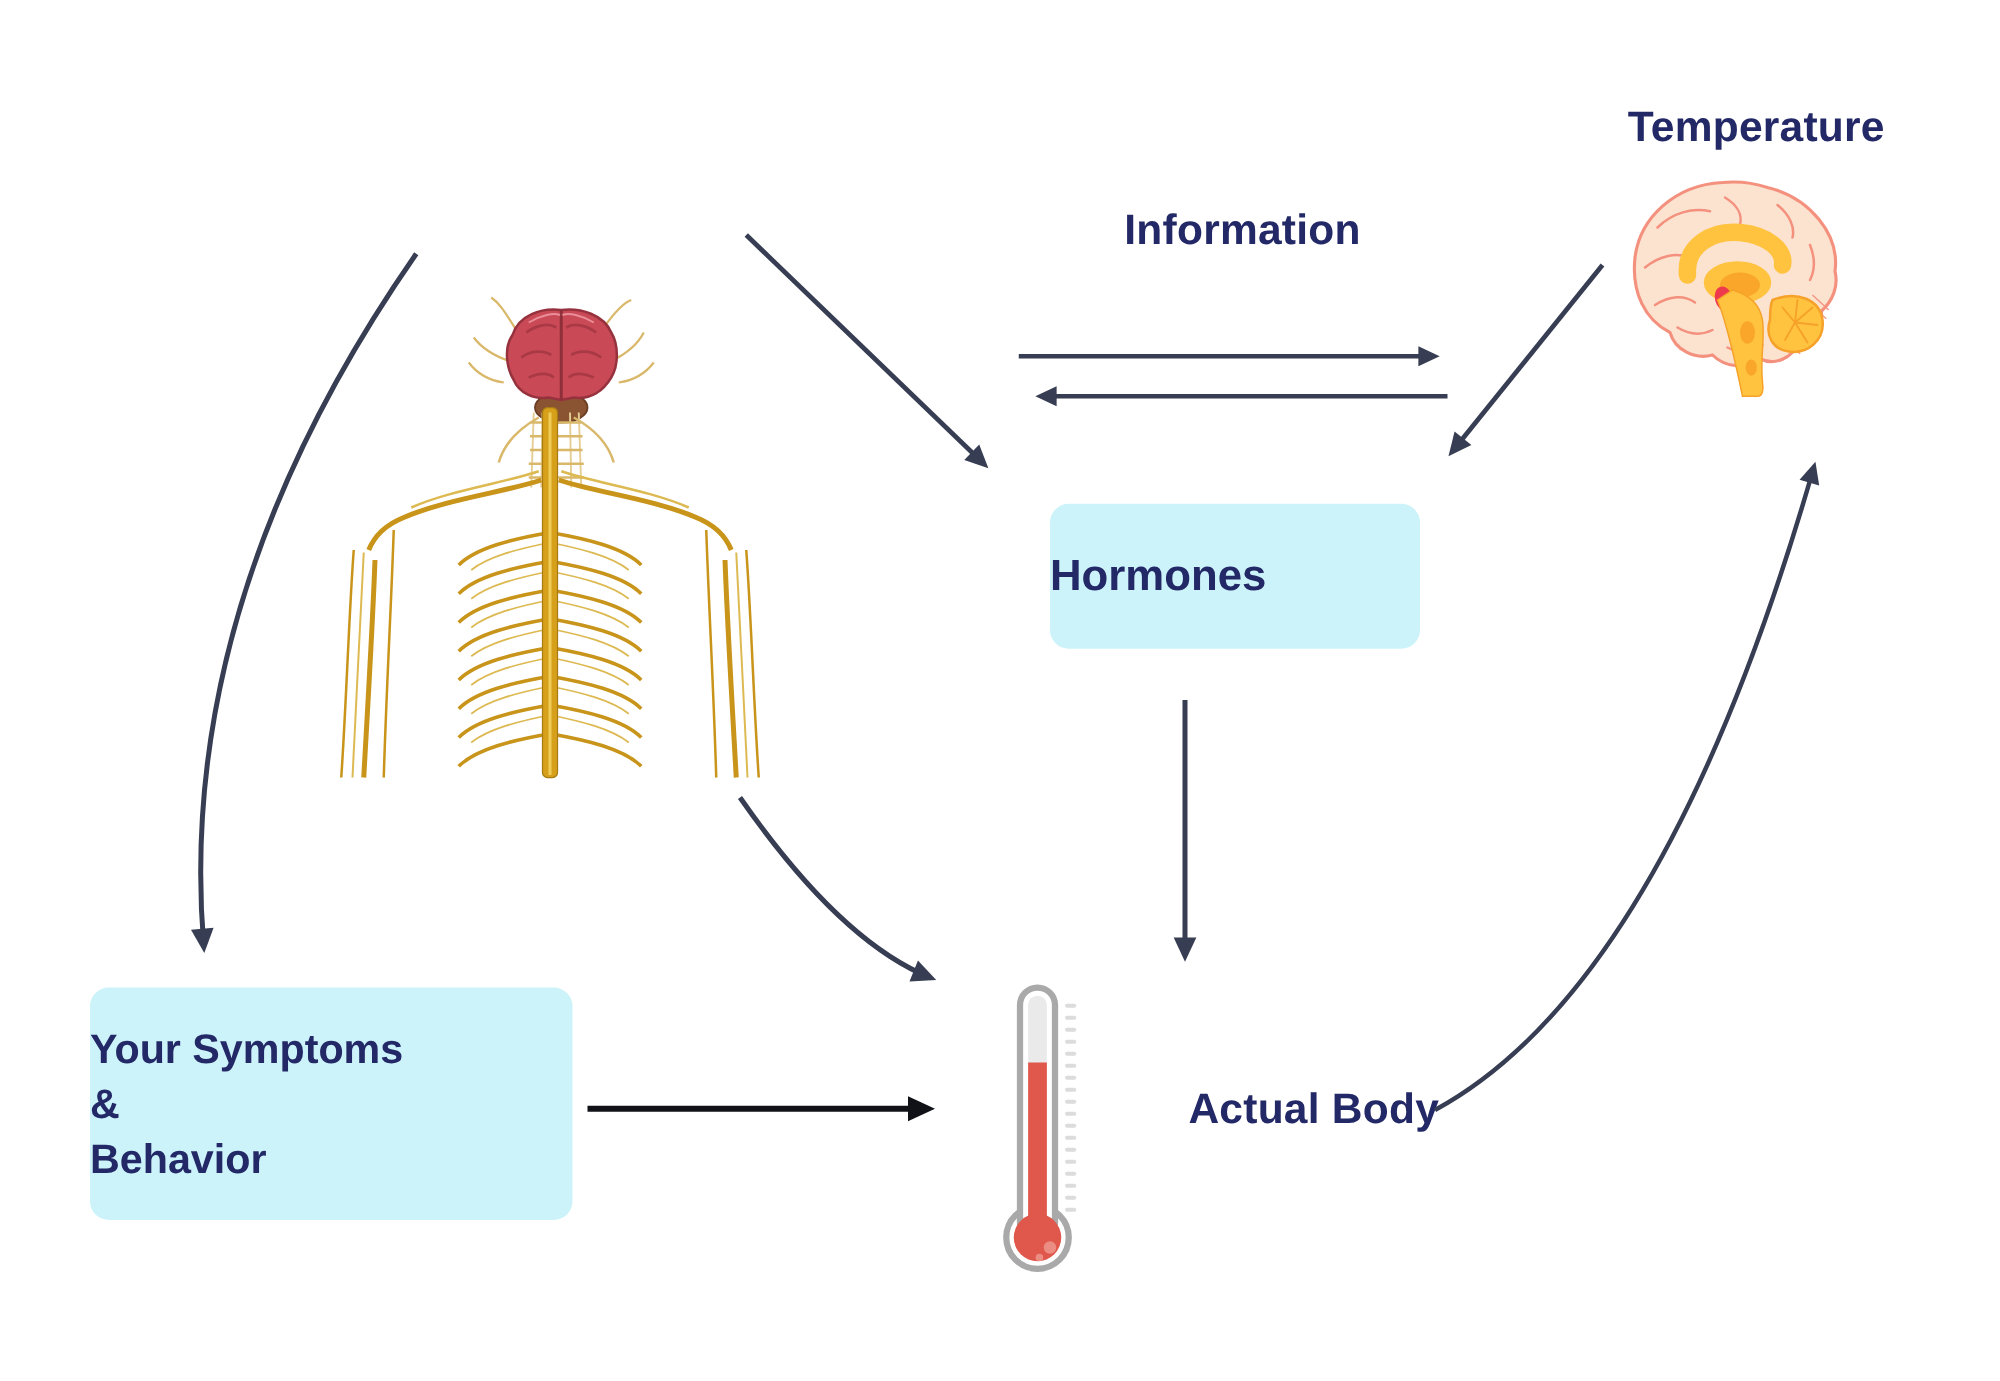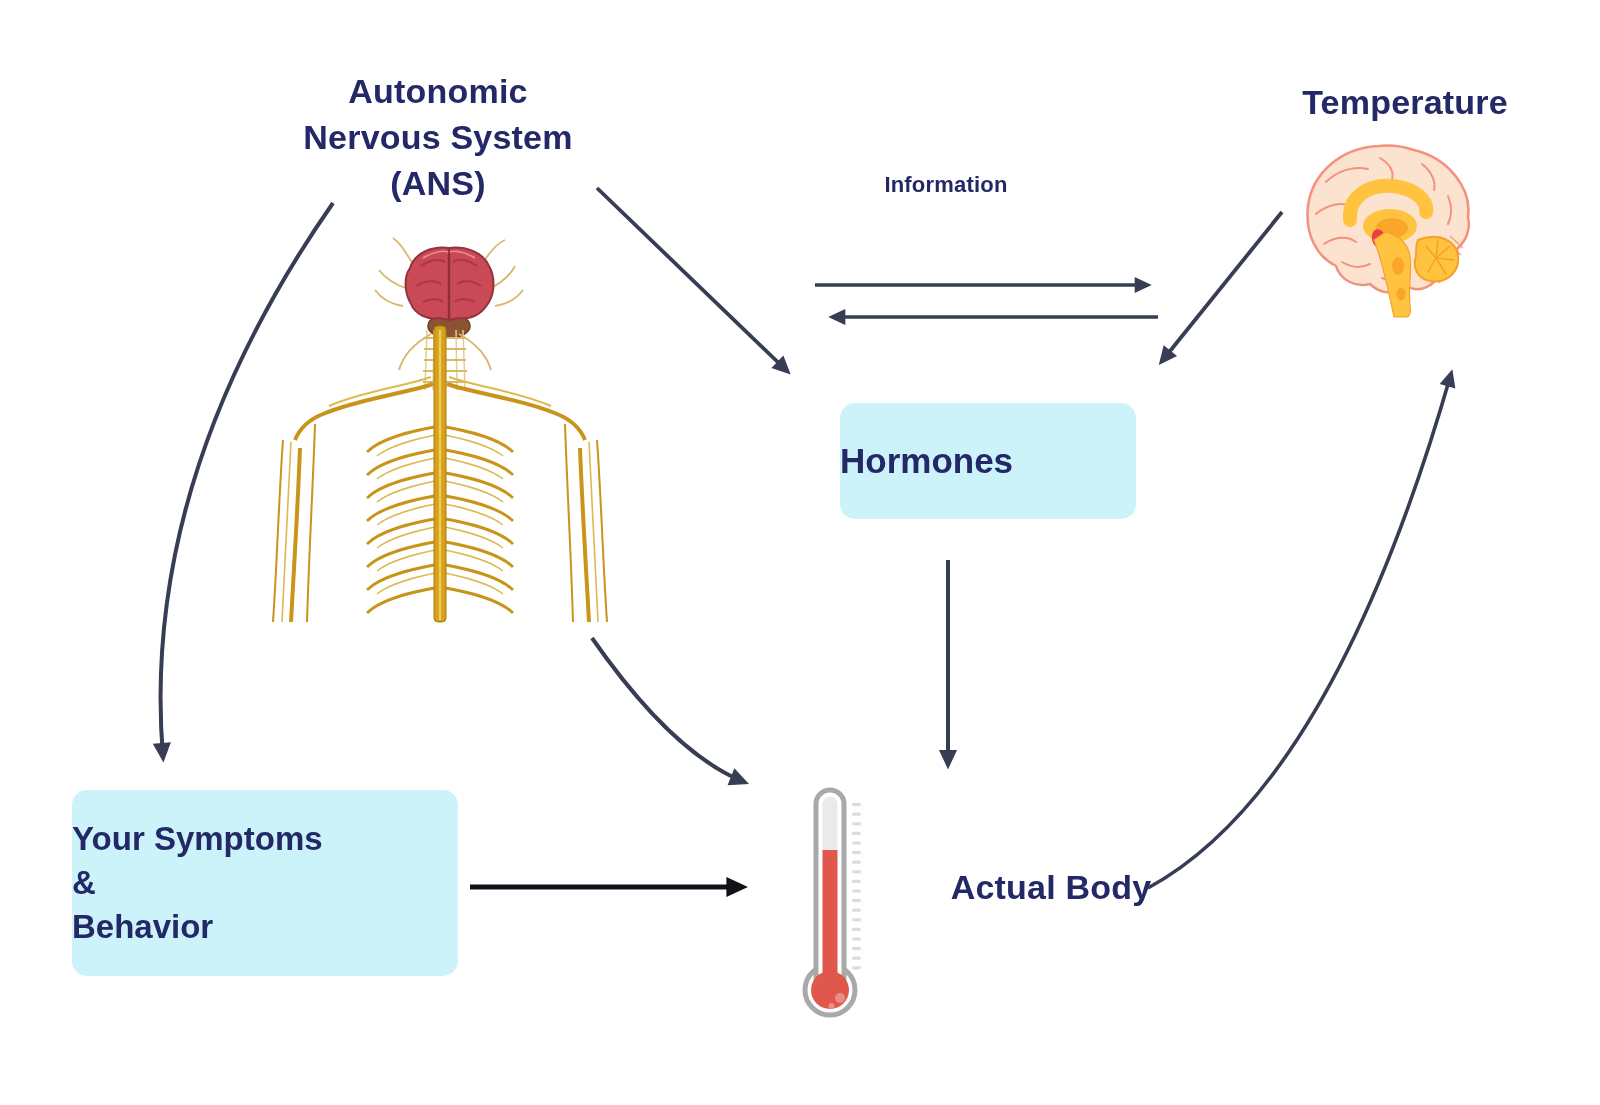--- a/index.html
+++ b/index.html
@@ -19,31 +19,26 @@
   }
   .abs{position:absolute;}
   svg{display:block;overflow:visible;}
   .arrows{pointer-events:none;}
 </style>
 </head>
 <body>
 
 <div class="canvas">
 
-  <div class="label" style="left:238px;top:68px;width:400px;font-size:34px;line-height:46px;">
-    <div class="ln">Autonomic</div>
-    <div class="ln">Nervous System</div>
-    <div class="ln">(ANS)</div>
-  </div>
 
   <div class="label" style="left:1245px;top:80px;width:320px;font-size:34px;line-height:44px;">
     <div class="ln">Temperature</div>
   </div>
 
-  <div class="label" style="left:796px;top:161px;width:300px;font-size:22px;line-height:47px;">
+  <div class="label" style="left:844px;top:161px;width:300px;font-size:34px;line-height:47px;">
     <div class="ln">Information</div>
   </div>
 
   <div class="box" style="left:840px;top:403px;width:296px;height:116px;font-size:35px;">
     <span>Hormones</span>
   </div>
 
   <div class="box" style="left:72px;top:790px;width:386px;height:186px;font-size:33px;line-height:44px;">
     <div class="ln">Your Symptoms</div>
     <div class="ln">&amp;</div>

